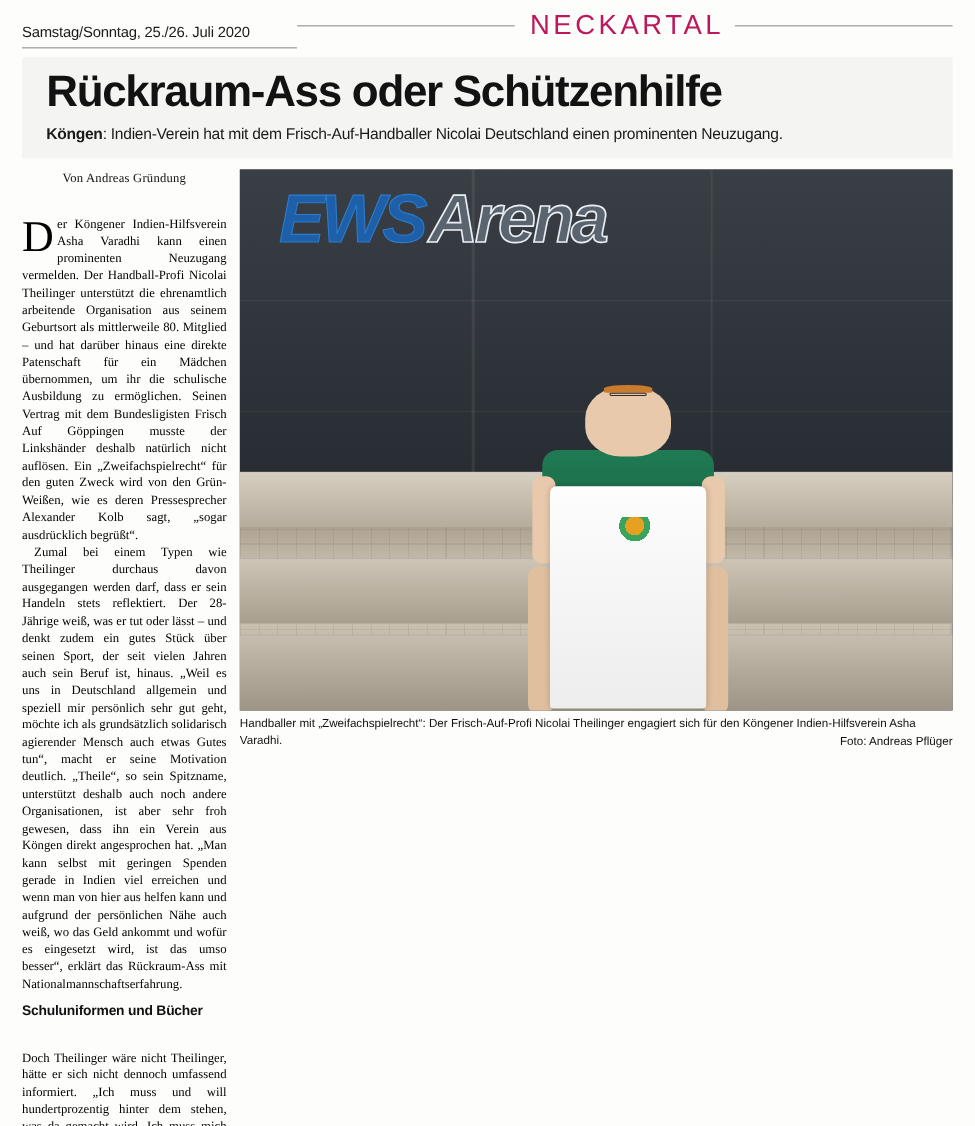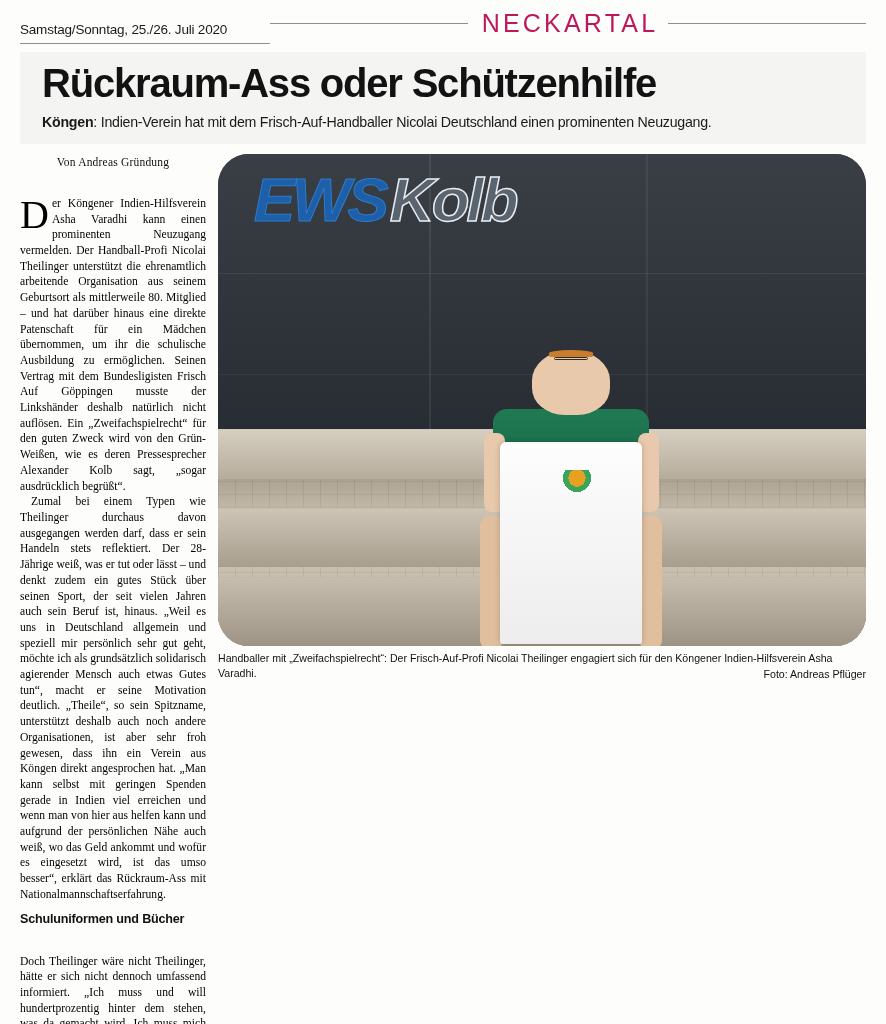--- a/index.html
+++ b/index.html
@@ -71,21 +71,20 @@
     padding:2px 3px 0 0; margin-top:1px;
   }
   p.body { font-size:11.6px; line-height:1.355; text-align:justify; margin:0; text-indent:11px; hyphens:auto; }
   p.body.noind { text-indent:0;margin-top:28px; }
 
   
   .photo-wrap { flex:1; position:relative; }
   .photo {
     width:100%; height:492px; position:relative; overflow:hidden;
     background:#2b2f35;
-    border-radius:31px;
   }
   .ph-wall {
     position:absolute; left:0; top:0; width:100%; height:62%;
     background:
       linear-gradient(180deg,#3a3f45 0%, #32373d 40%, #262b31 100%);
   }
   .ph-wall::after{
     content:""; position:absolute; inset:0;
     background:
       linear-gradient(90deg, transparent 0 32.6%, rgba(255,255,255,.07) 32.6% 32.9%, transparent 32.9%),
@@ -210,21 +209,21 @@
       <div class="photo">
         <div class="ph-wall"></div>
         <div class="ph-ground">
           <div class="ph-pavement"></div>
         </div>
         <div class="ph-step s1"></div>
         <div class="ph-step s2"></div>
         <div class="ph-step s3"></div>
         <div class="ph-logo">
           <span class="ews">EWS</span>
-          <span class="arena">Kolb</span>
+          <span class="arena">Arena</span>
         </div>
         <div class="ph-person">
           <div class="ph-torso"></div>
           <div class="ph-head">
             <div class="ph-hair"></div>
             <div class="ph-glasses"></div>
           </div>
           <div class="ph-leg l"></div>
           <div class="ph-leg r"></div>
           <div class="ph-arm l"></div>

